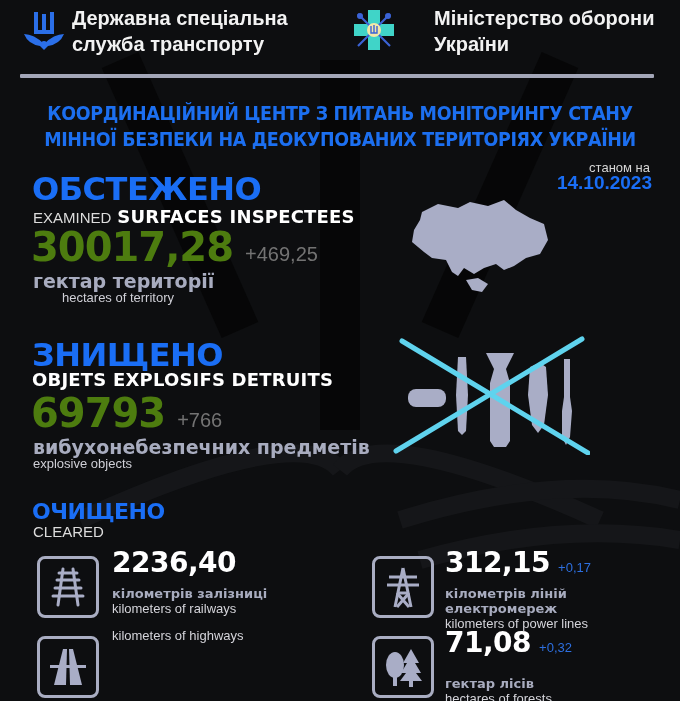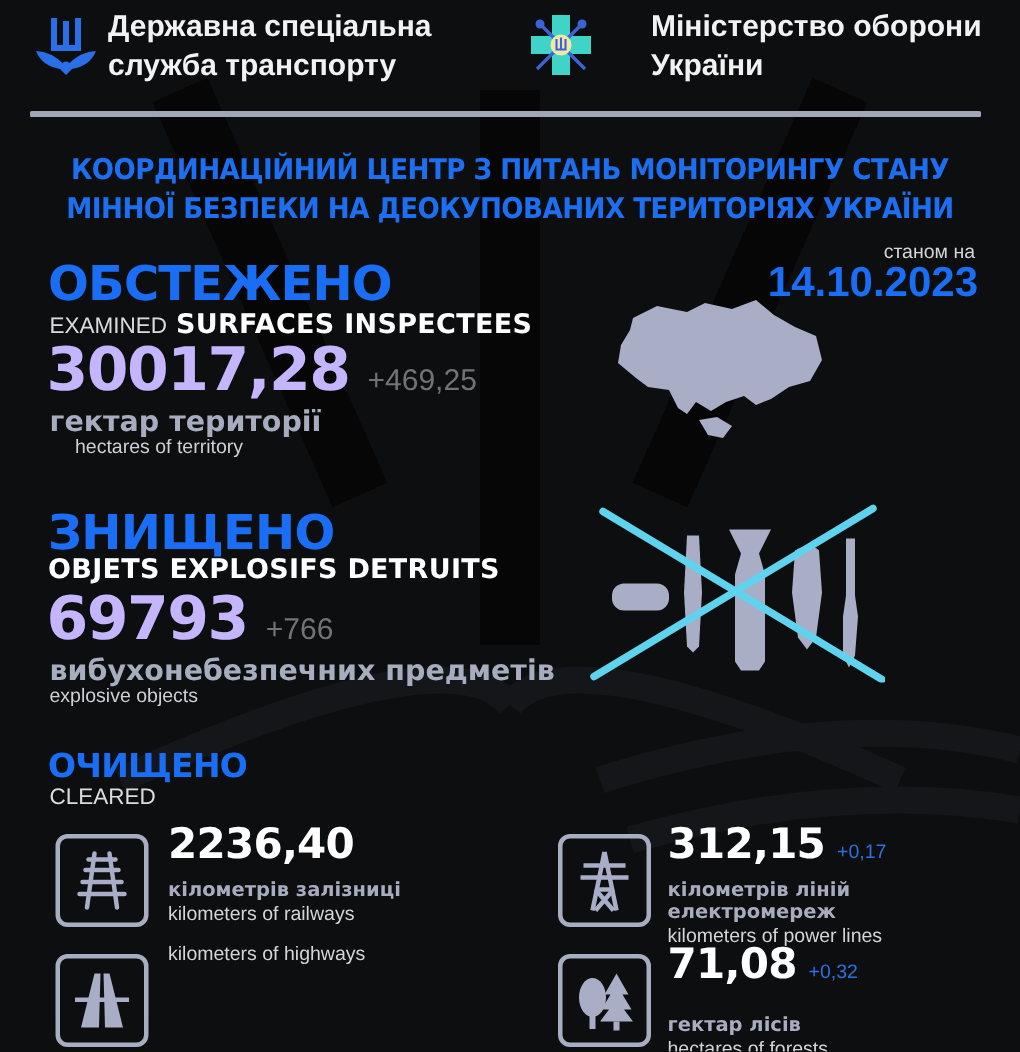--- a/index.html
+++ b/index.html
@@ -26,28 +26,28 @@
     font-family: "DejaVu Sans", sans-serif; letter-spacing: -0.4px;
     transform: scaleX(0.92); transform-origin: center top;
   }
 
   .section-title { color: #1a6ef5; font-weight: 900; font-family: "DejaVu Sans", sans-serif; letter-spacing: -0.5px; }
   .t-big { font-size: 32px; line-height: 34px; }
   .t-mid { font-size: 22px; line-height: 24px; }
 
   .examined-en { left: 33px; top: 206px; font-size: 15px; color: #dcdcdc; }
   .overlay-fr { font-weight: 900; font-size: 18px; color: #ffffff; font-family: "DejaVu Sans", sans-serif; letter-spacing: 0.2px; }
-  .big-num { font-weight: 900; color: #c4b5fd; font-family: "DejaVu Sans", sans-serif; letter-spacing: -1px; }
+  .big-num { font-weight: 900; color: #4d7c0f; font-family: "DejaVu Sans", sans-serif; letter-spacing: -1px; }
   .n1 { font-size: 40px; line-height: 42px; }
   .delta { color: #737373; font-size: 20px; }
   .ua-label { color: #a8acbf; font-weight: 700; font-size: 19px; font-family: "DejaVu Sans", sans-serif; }
   .en-label { color: #cfcfd6; font-size: 13px; }
 
   .date-caption { right: 30px; top: 160px; font-size: 13px; color: #d6d6d6; text-align: right; }
-  .date-val { right: 28px; top: 172px; font-size: 28px; font-weight: 700; color: #1a6ef5; }
+  .date-val { right: 28px; top: 172px; font-size: 19px; font-weight: 700; color: #1a6ef5; }
 
   .icon-box {
     width: 62px; height: 62px; border: 3px solid #a9adc2; border-radius: 8px;
     display: flex; align-items: center; justify-content: center;
   }
   .stat-val { font-weight: 900; font-size: 28px; font-family: "DejaVu Sans", sans-serif; color: #fff; letter-spacing: -0.5px; line-height: 30px; }
   .stat-delta { color: #2d6fe0; font-size: 13px; }
   .stat-ua { color: #a8acbf; font-weight: 700; font-size: 13px; font-family: "DejaVu Sans", sans-serif; }
   .stat-en { color: #d4d4da; font-size: 13px; }
 </style>
@@ -113,21 +113,21 @@
 <div class="abs section-title t-big" style="left:32px; top:172px;">ОБСТЕЖЕНО</div>
 <div class="abs" style="left:33px; top:206px; display:flex; align-items:baseline; gap:6px;">
   <span class="examined-en" style="position:static;">EXAMINED</span>
   <span class="overlay-fr">SURFACES INSPECTEES</span>
 </div>
 <div class="abs" style="left:31px; top:226px; display:flex; align-items:baseline; gap:12px;">
   <span class="big-num n1">30017,28</span>
   <span class="delta">+469,25</span>
 </div>
 <div class="abs ua-label" style="left:33px; top:270px;">гектар території</div>
-<div class="abs en-label" style="left:38px; top:290px;padding-left:12px;">hectares of territory</div>
+<div class="abs en-label" style="left:50px; top:290px;padding-left:12px;">hectares of territory</div>
 
 <svg class="abs" style="left:408px; top:196px;" width="150" height="100" viewBox="0 0 150 100">
   <path fill="#a9adc6" d="M14 16 L30 8 L50 12 L62 6 L80 10 L96 4 L108 14 L122 22 L136 28 L140 44 L132 58 L118 62 L106 70 L96 74 L88 68 L76 72 L66 78 L56 72 L50 80 L44 76 L38 64 L24 62 L16 56 L4 46 L6 34 L12 24 Z"></path>
   <path fill="#a9adc6" d="M58 84 L70 82 L80 88 L74 96 L64 94 Z"></path>
 </svg>
 
 <div class="abs section-title t-big" style="left:32px; top:338px;">ЗНИЩЕНО</div>
 <div class="abs overlay-fr" style="left:32px; top:369px;">OBJETS EXPLOSIFS DETRUITS</div>
 <div class="abs" style="left:31px; top:392px; display:flex; align-items:baseline; gap:12px;">
   <span class="big-num n1">69793</span>

